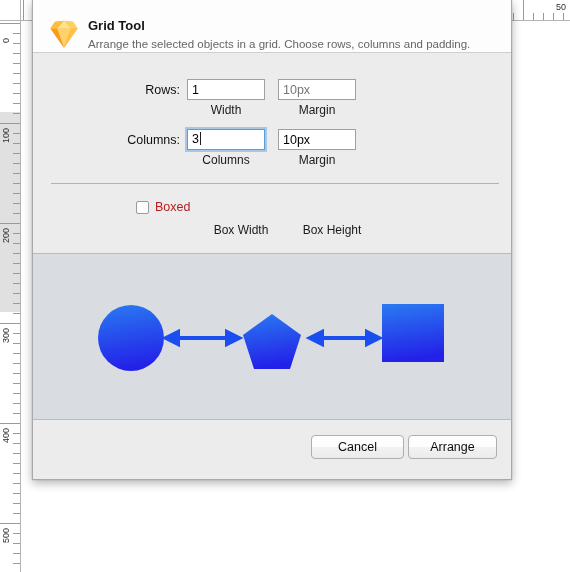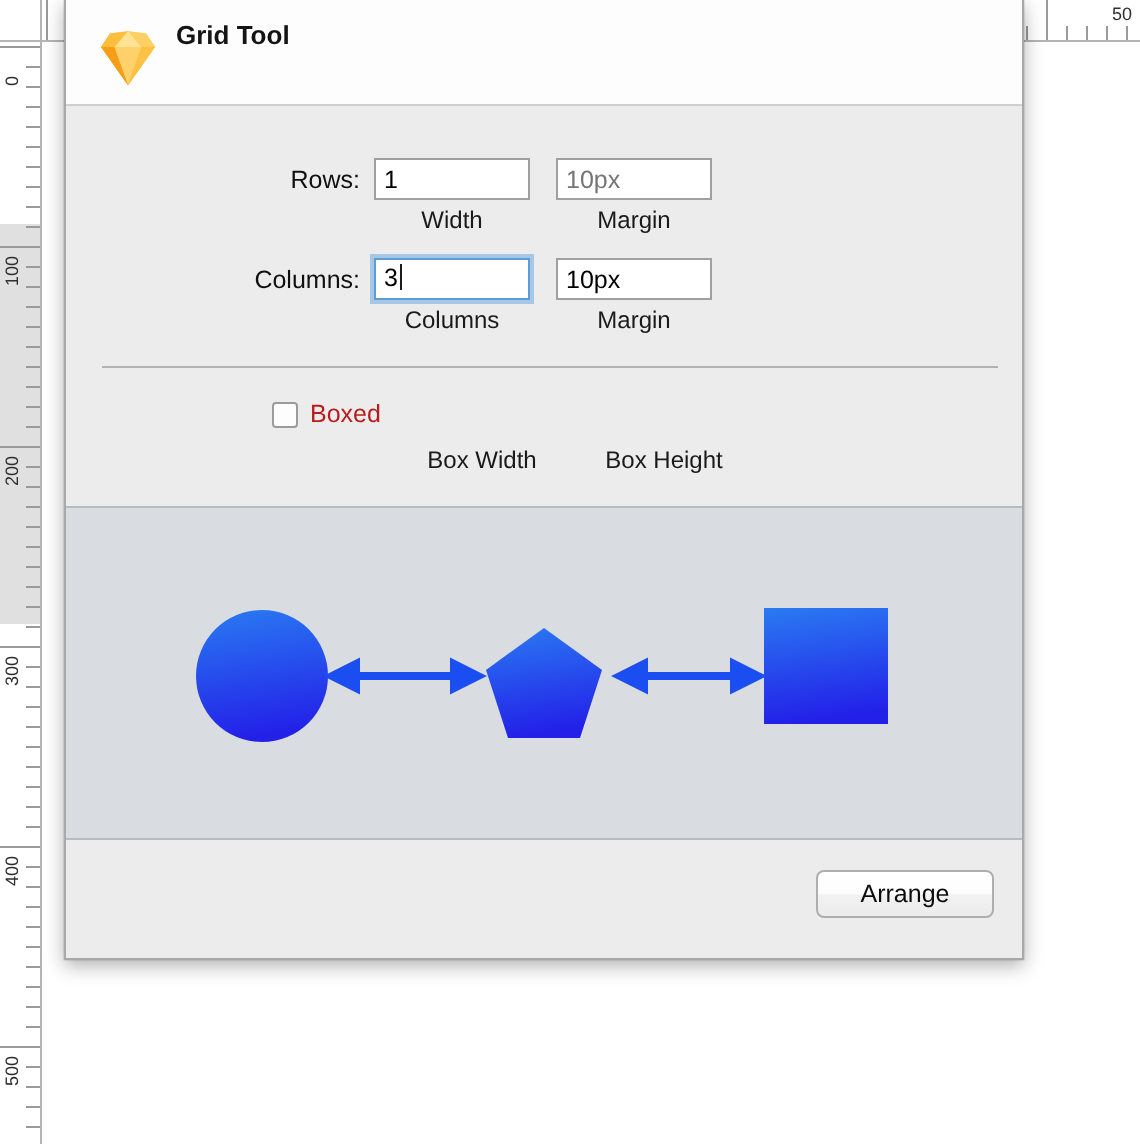--- a/index.html
+++ b/index.html
@@ -126,21 +126,21 @@
     box-shadow: 0 3px 9px rgba(0,0,0,0.30), 0 0 1px rgba(0,0,0,0.25);
     z-index: 50;
     overflow: hidden;
   }
 
   .dlg-header {
     height: 53px;
     background: #fdfdfd;
     border-bottom: 1px solid #cfcfcf;
     display: flex;
-    align-items: flex-start;
+    align-items: flex-end;
     padding: 8px 0 0 13px;
     box-sizing: border-box;
   }
   .dlg-logo {
     width: 36px; height: 38px;
     flex: 0 0 36px;
     margin-right: 6px;
     margin-top: 1px;
   }
   .dlg-htext { padding-top: 2px; }
@@ -421,20 +421,21 @@
       <polygon points="8,24 32,58 20,24" fill="#f79d17"></polygon>
       <polygon points="56,24 32,58 44,24" fill="#fdc144"></polygon>
       <polygon points="20,24 32,58 44,24" fill="#fed16b"></polygon>
       <polygon points="8,24 16,12 32,10 48,12 56,24" fill="url(#gA)"></polygon>
       <polygon points="16,12 32,10 20,24 8,24" fill="#fdbe3d"></polygon>
       <polygon points="48,12 32,10 44,24 56,24" fill="#fecf63"></polygon>
       <polygon points="20,24 32,10 44,24" fill="#fee492"></polygon>
     </svg>
     <div class="dlg-htext">
       <div class="dlg-title">Grid Tool</div>
+      <div class="dlg-subtitle">Arrange the selected objects in a grid. Choose rows, columns and padding.</div>
     </div>
   </div>
 
   <div class="dlg-body">
 
     <div class="row" style="left:68px; top:26px;">
       <div class="fld-label">Rows:</div>
       <input class="txtfield" style="width: 78px;" value="1">
       <input class="txtfield placeholder" style="width: 78px; margin-left: 13px;" placeholder="10px">
     </div>
@@ -477,15 +478,16 @@
       </g>
       <g stroke="#1b4ef0" stroke-width="4" fill="#1b4ef0">
         <line x1="285" y1="84" x2="338" y2="84"></line>
         <polygon points="277,84 289,78 289,90"></polygon>
         <polygon points="346,84 334,78 334,90"></polygon>
       </g>
     </svg>
   </div>
 
   <div class="footer">
+    <button class="btn btn-cancel">Cancel</button>
     <button class="btn btn-arrange">Arrange</button>
   </div>
 </div>
 
 </body></html>

